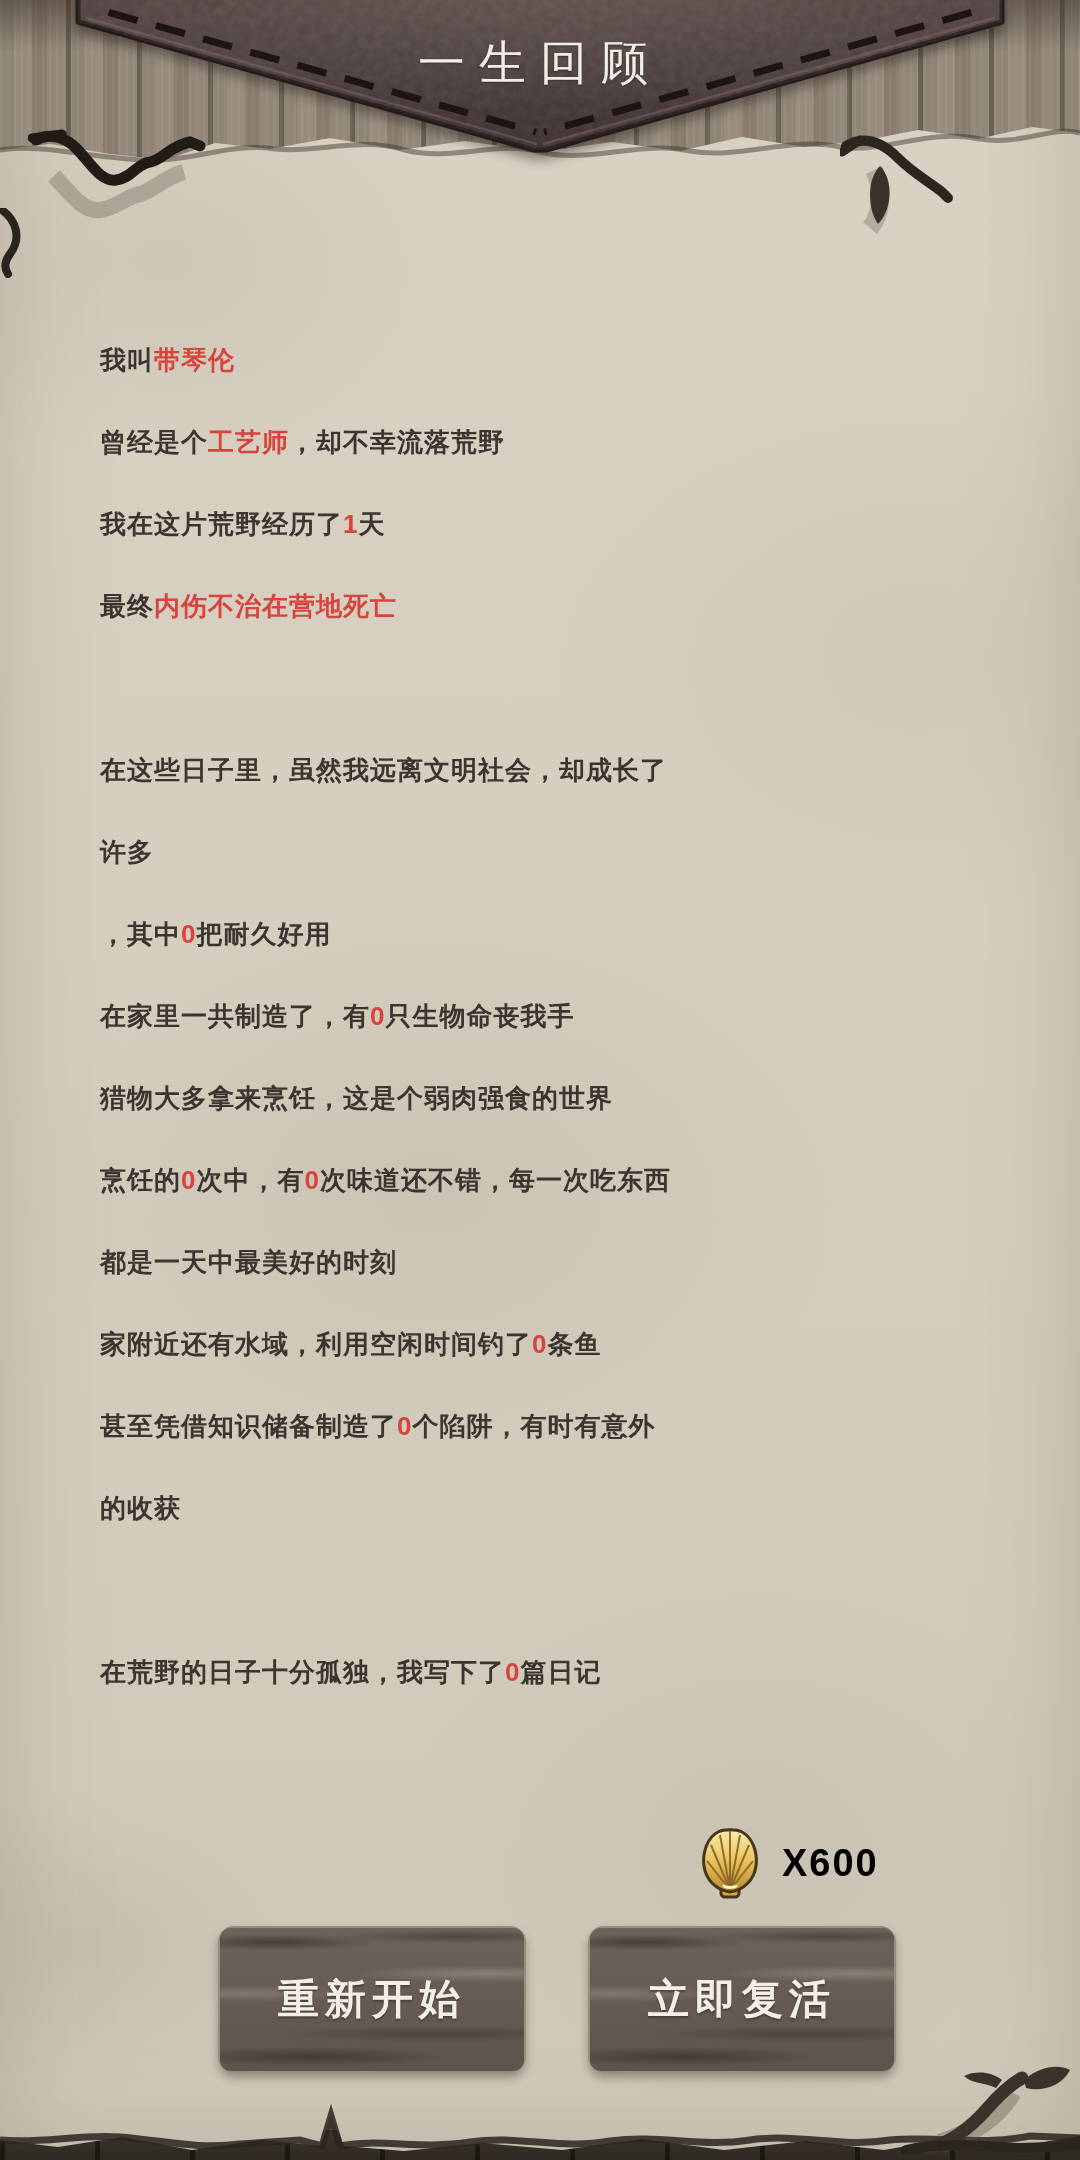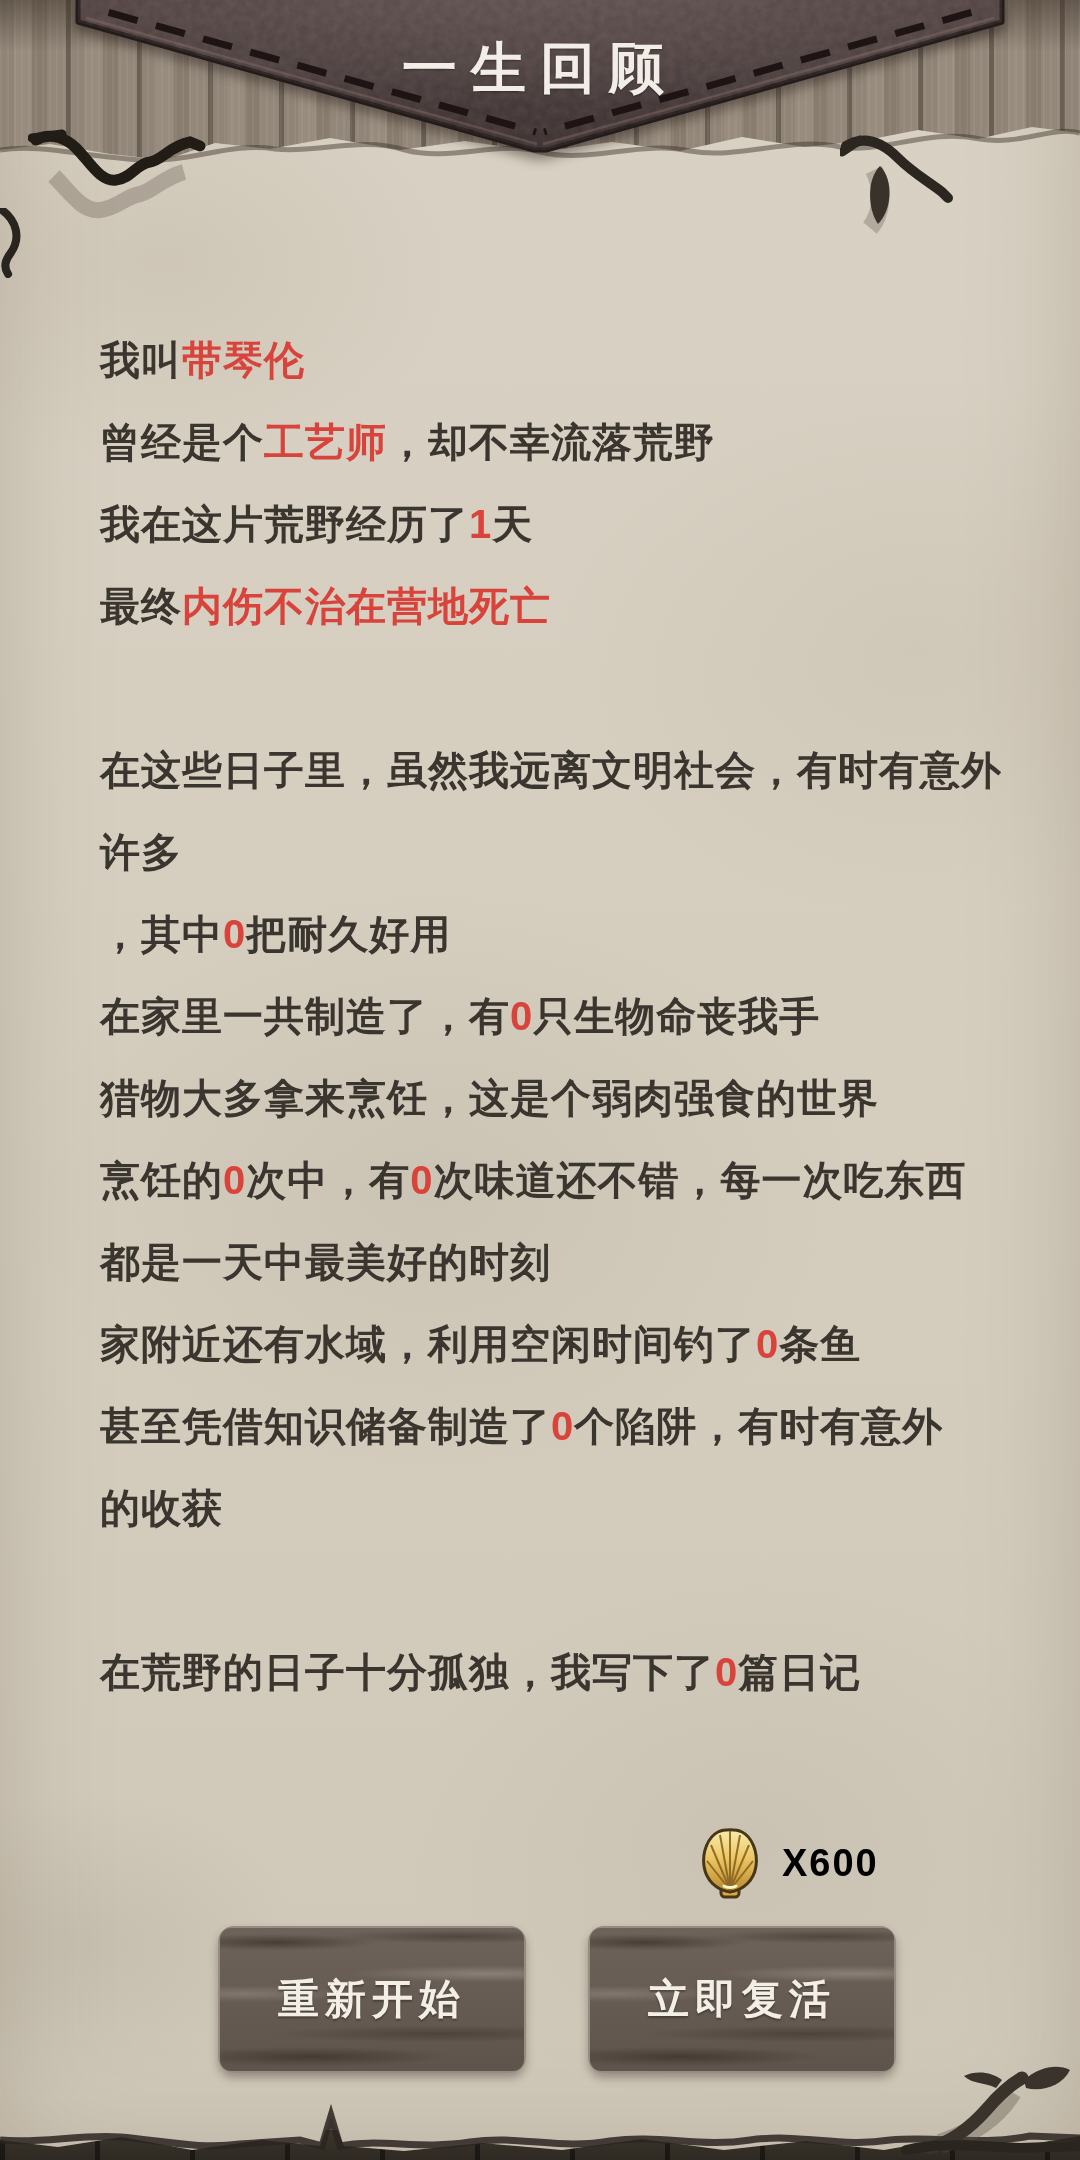--- a/index.html
+++ b/index.html
@@ -48,26 +48,26 @@
       1020px 2146px,952px 2138px,884px 2150px,806px 2141px,724px 2150px,642px 2139px,
       562px 2150px,482px 2143px,404px 2151px,344px 2146px,331px 2116px,320px 2146px,
       262px 2140px,192px 2150px,122px 2137px,58px 2147px,0px 2140px
     );
   }
   .edge-svg{position:absolute; left:0; pointer-events:none;}
   
   .banner-svg{position:absolute; left:0; top:0; filter:drop-shadow(0 7px 6px rgba(35,25,20,.45));}
   .page-title{
     position:absolute; left:0; top:32px; width:1080px; text-align:center;
-    font-size:55px; letter-spacing:14px; color:var(--banner-text); font-weight:bold;
+    font-size:47px; letter-spacing:14px; color:var(--banner-text); font-weight:normal;
     text-shadow:0 1px 2px rgba(0,0,0,.35);
   }
   
   .story{position:absolute; left:100px; top:319px; width:930px;}
-  .story .line{height:82px; line-height:82px; font-size:40px; letter-spacing:1px;
+  .story .line{height:82px; line-height:82px; font-size:26px; letter-spacing:1px;
     color:var(--ink); white-space:nowrap; font-weight:bold;}
   .story .line .hl{color:var(--highlight);}
   
   .currency{position:absolute; left:698px; top:1826px; display:flex; align-items:center; gap:20px;}
   .currency .count{font-size:38px; font-weight:bold; color:#000000; letter-spacing:2px;}
   
   .btn{
     position:absolute; top:1926px; width:308px; height:147px; border-radius:16px;
     background:var(--btn-rim); padding:2px; box-sizing:border-box; cursor:pointer;
     box-shadow:0 5px 9px rgba(50,40,30,.35), inset 0 0 0 2px rgba(90,75,62,.45);
@@ -155,21 +155,21 @@
     <path d="M980,-30 L980,10 L544,132" stroke="#1d1413" stroke-width="7" fill="none" stroke-dasharray="30 19"></path>
   </svg>
   <div class="page-title">一生回顾</div>
 
   <div class="story">
       <div class="line"><span>我叫</span><span class="hl">带琴伦</span></div>
       <div class="line"><span>曾经是个</span><span class="hl">工艺师</span><span>，却不幸流落荒野</span></div>
       <div class="line"><span>我在这片荒野经历了</span><span class="hl">1</span><span>天</span></div>
       <div class="line"><span>最终</span><span class="hl">内伤不治在营地死亡</span></div>
       <div class="line"></div>
-      <div class="line"><span>在这些日子里，虽然我远离文明社会，有时有意外</span></div>
+      <div class="line"><span>在这些日子里，虽然我远离文明社会，却成长了</span></div>
       <div class="line"><span>许多</span></div>
       <div class="line"><span>，其中</span><span class="hl">0</span><span>把耐久好用</span></div>
       <div class="line"><span>在家里一共制造了，有</span><span class="hl">0</span><span>只生物命丧我手</span></div>
       <div class="line"><span>猎物大多拿来烹饪，这是个弱肉强食的世界</span></div>
       <div class="line"><span>烹饪的</span><span class="hl">0</span><span>次中，有</span><span class="hl">0</span><span>次味道还不错，每一次吃东西</span></div>
       <div class="line"><span>都是一天中最美好的时刻</span></div>
       <div class="line"><span>家附近还有水域，利用空闲时间钓了</span><span class="hl">0</span><span>条鱼</span></div>
       <div class="line"><span>甚至凭借知识储备制造了</span><span class="hl">0</span><span>个陷阱，有时有意外</span></div>
       <div class="line"><span>的收获</span></div>
       <div class="line"></div>

